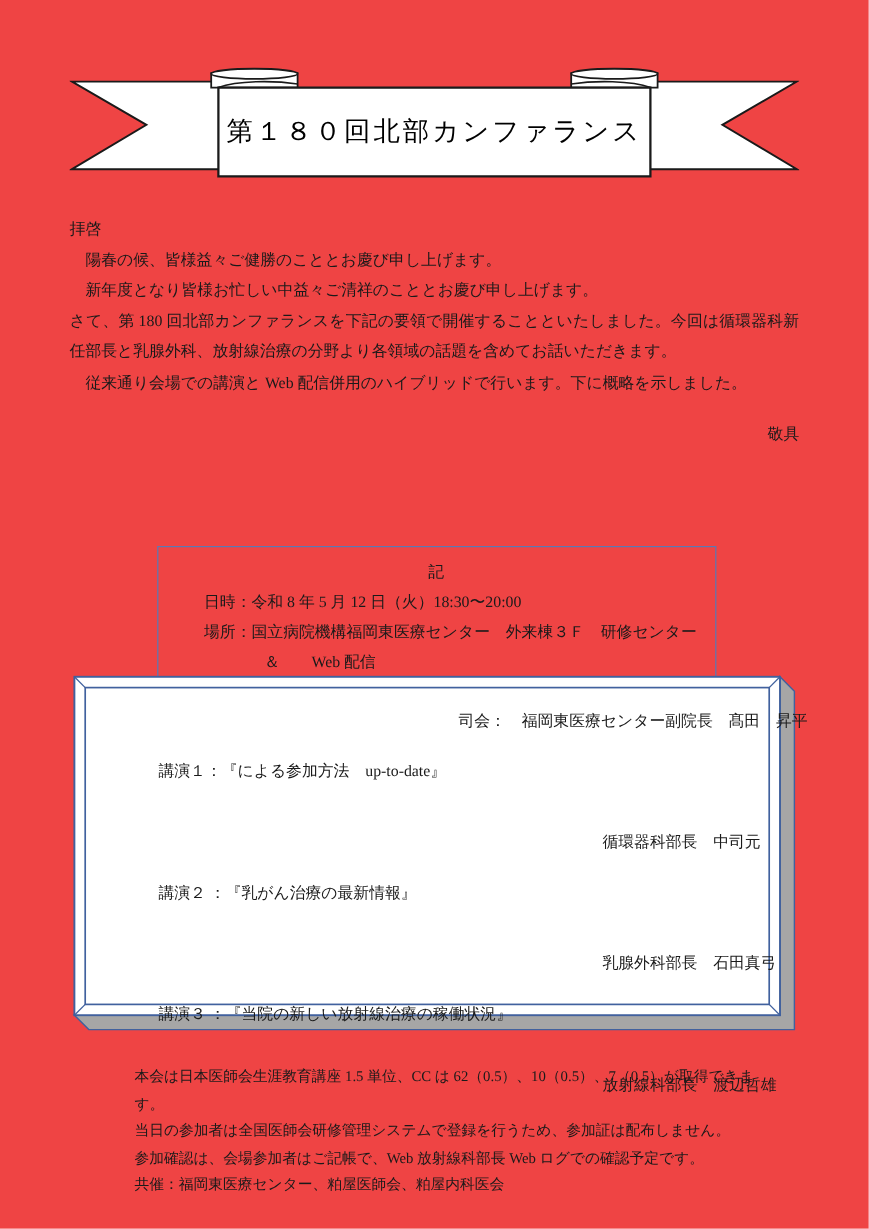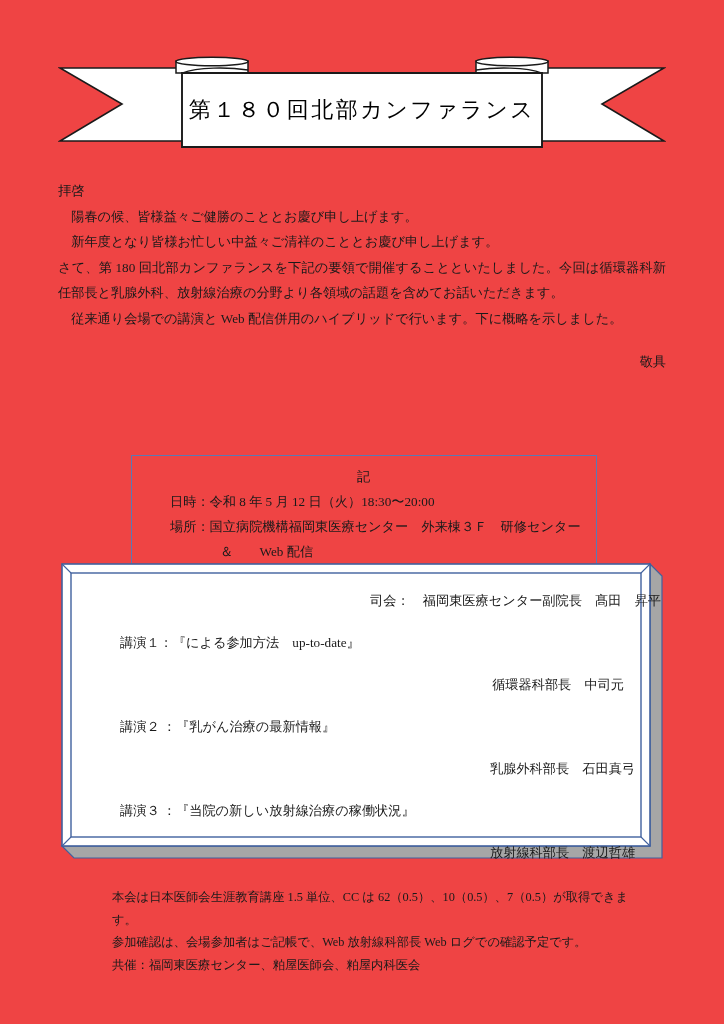--- a/index.html
+++ b/index.html
@@ -104,40 +104,40 @@
     left: 0; top: 0;
     display: block;
   }
   .program-inner {
     position: absolute;
     left: 12px;
     top: 12px;
     width: 578px;
     height: 296px;
     box-sizing: border-box;
-    padding: 14px 26px 0 26px;
+    padding: 14px 26px 0 38px;
     font-size: 13.2px;
     line-height: 25px;
   }
   .prog-row {
     margin: 0;
     white-space: nowrap;
   }
   .prog-host {
     text-align: left;
     padding-left: 272px;
     margin-bottom: 17px;
   }
   .prog-title {
     padding-left: 22px;
   }
   .prog-speaker {
     text-align: right;
     padding-left: 392px;
-    margin-top: 17px;
+    margin-top: 34px;
     margin-bottom: 17px;
   }
 
   
   .footer {
     position: absolute;
     left: 112px;
     top: 886px;
     width: 528px;
     font-size: 12.3px;
@@ -214,17 +214,18 @@
       <p class="prog-row prog-title">講演２ ：『乳がん治療の最新情報』</p>
       <p class="prog-row prog-speaker">乳腺外科部長　石田真弓</p>
 
       <p class="prog-row prog-title">講演３ ：『当院の新しい放射線治療の稼働状況』</p>
       <p class="prog-row prog-speaker">放射線科部長　渡辺哲雄</p>
     </div>
   </div>
 
   <div class="footer">
     <p>本会は日本医師会生涯教育講座 1.5 単位、CC は 62（0.5）、10（0.5）、7（0.5）が取得できます。</p>
+    <p>当日の参加者は全国医師会研修管理システムで登録を行うため、参加証は配布しません。</p>
     <p>参加確認は、会場参加者はご記帳で、Web 放射線科部長 Web ログでの確認予定です。</p>
     <p class="cohost">共催：福岡東医療センター、粕屋医師会、粕屋内科医会</p>
   </div>
 
 </div>
 
 </body></html>

